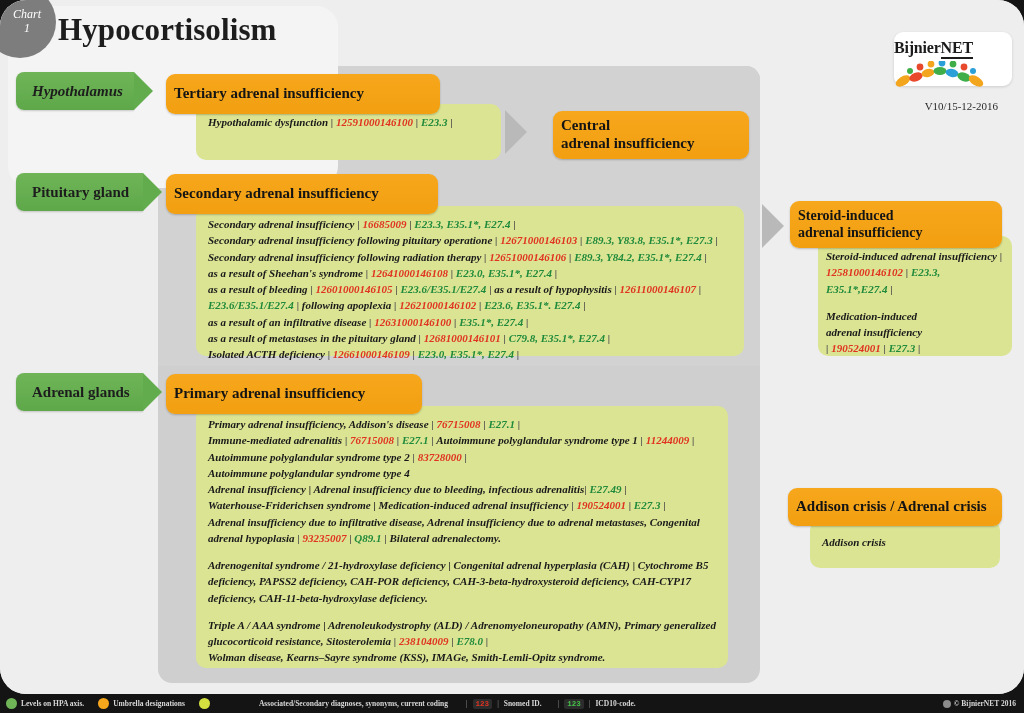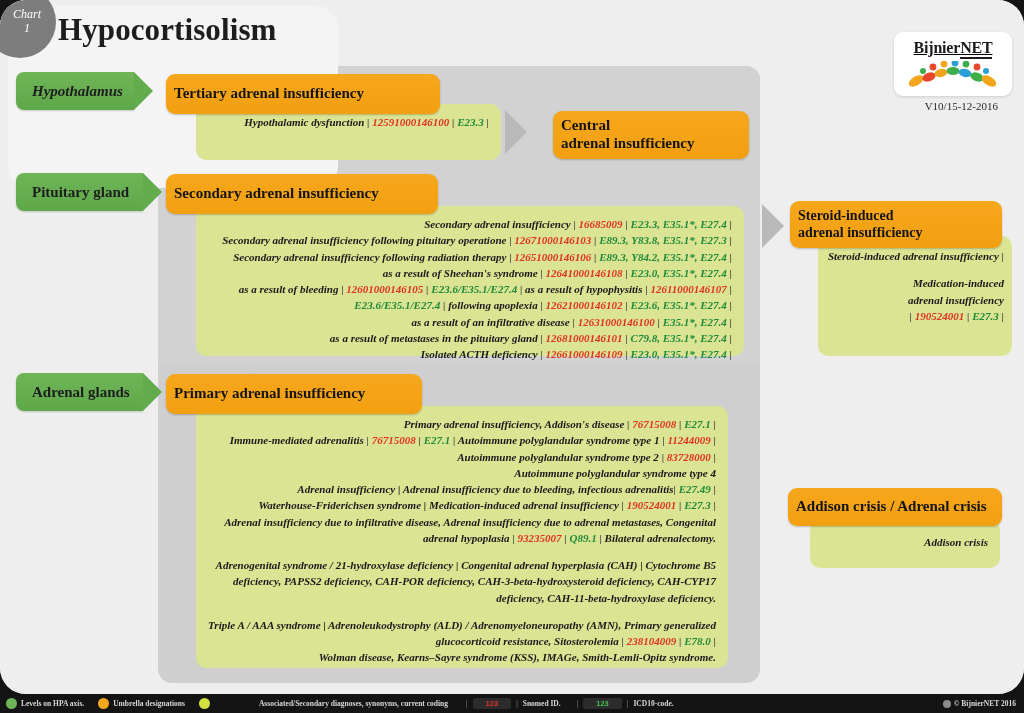--- a/index.html
+++ b/index.html
@@ -89,43 +89,42 @@
   }
 
   
   .ybox {
     position:absolute; z-index:4;
     background:#dbe493; border-radius:10px;
     font-family:"Liberation Serif", serif; font-style:italic;
     font-weight:bold; font-size:11px; color:#191919;
     line-height:1.48;
     padding:10px 12px;
-    text-align:right;
   }
   .sn { color:#e03321; font-style:italic; }
   .icd { color:#1f8a3b; font-style:italic; }
   .sep { color:#4a4a4a; }
   .ybox p { margin:0; }
   .ybox p.gap { margin-top:11px; }
 
   
   .chev {
     position:absolute; z-index:4; width:0; height:0;
     border-left:22px solid #b9b9b9;
     border-top:22px solid transparent;
     border-bottom:22px solid transparent;
   }
 
   
   .logo-plate {
-    position:absolute; right:12px; top:32px; width:118px; height:64px;
+    position:absolute; right:12px; top:32px; width:118px; height:54px;
     background:#ffffff; border-radius:9px; z-index:6;
     box-shadow:0 1px 3px rgba(0,0,0,.14);
-    display:flex; flex-direction:column; align-items:center;
-    justify-content:flex-start; padding-top:7px;text-decoration:underline;
+    display:flex; flex-direction:column; 
+    justify-content:flex-start; padding-top:7px;
   }
   .logo-text {
     font-family:"Liberation Serif", serif; font-weight:bold;
     font-size:16px; color:#1c1c1c; letter-spacing:-.2px;
   }
   .logo-text u { text-decoration:none; border-bottom:2.5px solid #1c1c1c; padding-bottom:1px;}
   .logo-fan { margin-top:4px; }
   .version {
     position:absolute; right:26px; top:100px; z-index:6;
     font-family:"Liberation Serif", serif; font-size:11px; color:#2a2a2a;
@@ -137,22 +136,22 @@
     background:#141414; z-index:9;
     display:flex; align-items:center;
   }
   .f-item { display:flex; align-items:center; margin-left:6px; }
   .f-dot { width:11px; height:11px; border-radius:50%; margin-right:4px; flex:none; }
   .f-txt {
     font-family:"Liberation Serif", serif; font-weight:bold;
     font-size:7.5px; color:#d8d8d8; white-space:nowrap;
   }
   .f-chip {
-    font-family:Liberation Sans, sans-serif; font-weight:bold; font-size:7.5px;
-    padding:1px 13px; border-radius:2px; background:#2c2c2c; margin:12px 3px;
+    font-family:Liberation Mono, monospace; font-weight:bold; font-size:7.5px;
+    padding:1px 3px; border-radius:2px; background:#2c2c2c; margin:12px 3px;
   }
   .f-pipe { color:#9a9a9a; font-size:8px; margin:0 2px; font-family:"Liberation Serif",serif;}
   .f-right { margin-left:auto; margin-right:8px; display:flex; align-items:center; }
   .f-c { width:8px;height:8px;border-radius:50%;background:#8c8c8c;margin-right:3px;}
 </style>
 </head>
 <body>
 
 <div id="root">
   <div class="page"></div>
@@ -234,20 +233,21 @@
       <p><span>Isolated ACTH deficiency</span><span class="sep"> | </span><span class="sn">12661000146109</span><span class="sep"> | </span><span class="icd">E23.0, E35.1*, E27.4</span><span class="sep"> |</span></p>
     </div>
     <div class="orange" style="left:166px; top:174px; width:272px; height:40px; font-size:15px;">
       <span>Secondary adrenal insufficiency</span>
     </div>
 
     <div class="chev" style="left:762px; top:204px;"></div>
 
     <div class="ybox" style="left:818px; top:236px; width:194px; height:120px; padding:12px 8px;">
       <p><span>Steroid-induced adrenal insufficiency</span><span class="sep"> |</span></p>
+      <p><span class="sn">12581000146102</span><span class="sep"> | </span><span class="icd">E23.3, E35.1*,E27.4</span><span class="sep"> |</span></p>
       <p class="gap"><span>Medication-induced</span></p>
       <p><span>adrenal insufficiency</span></p>
       <p><span class="sep">| </span><span class="sn">190524001</span><span class="sep"> | </span><span class="icd">E27.3</span><span class="sep"> |</span></p>
     </div>
     <div class="orange" style="left:790px; top:201px; width:212px; height:47px; font-size:14px;">
       <span>
         <span>Steroid-induced</span><br>
         <span>adrenal insufficiency</span>
       </span>
     </div>

